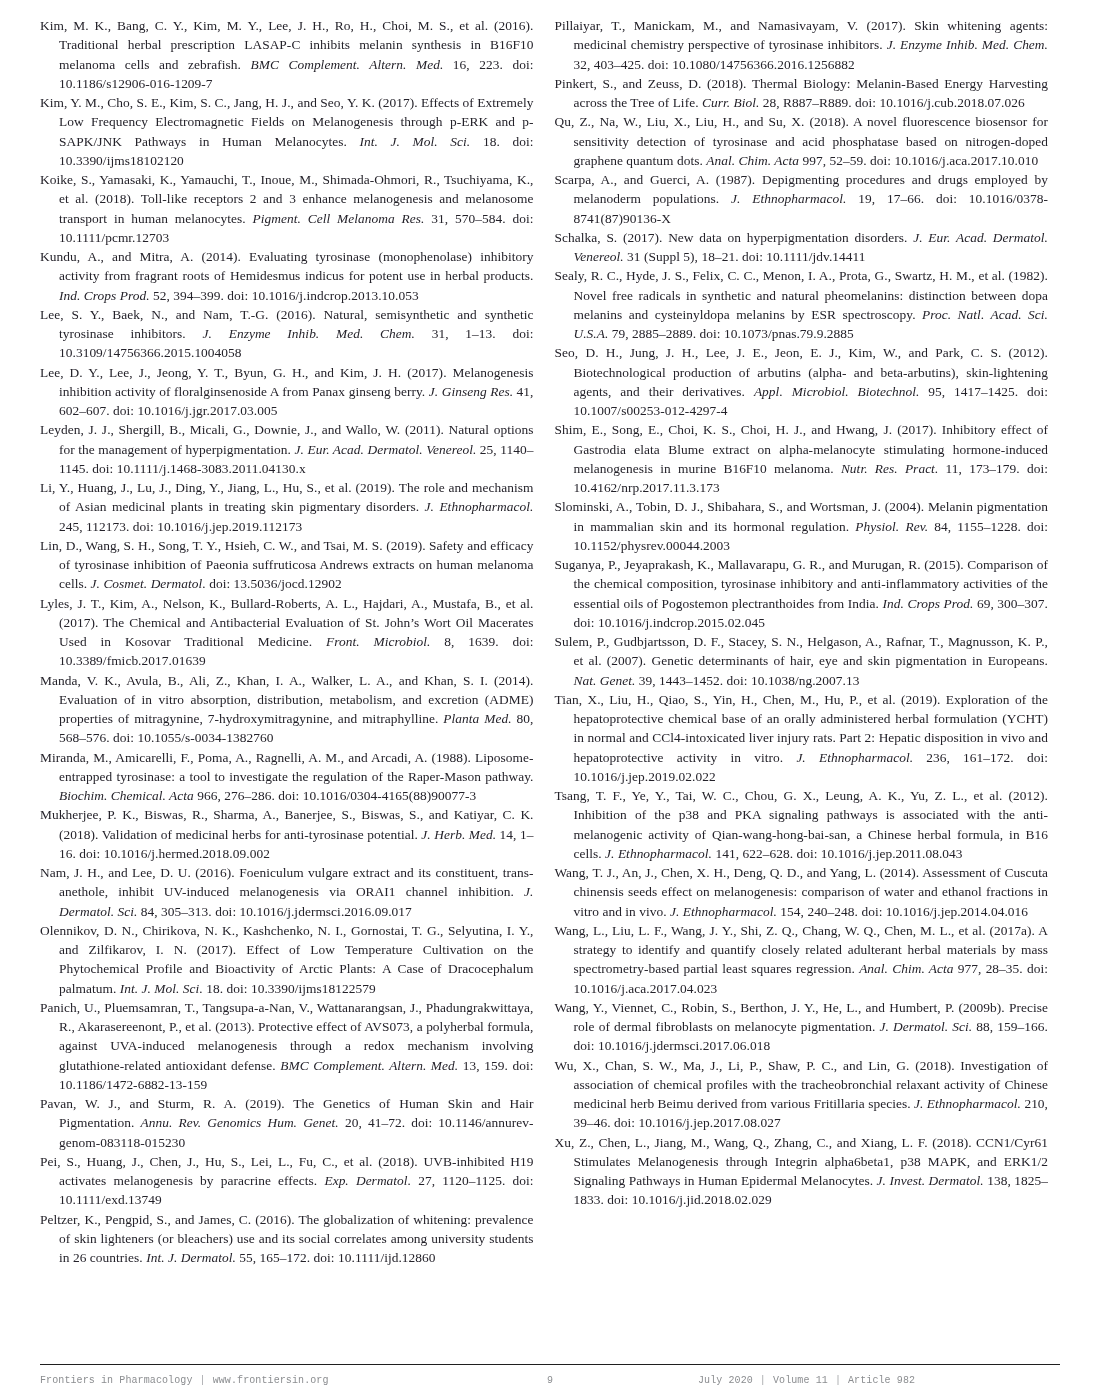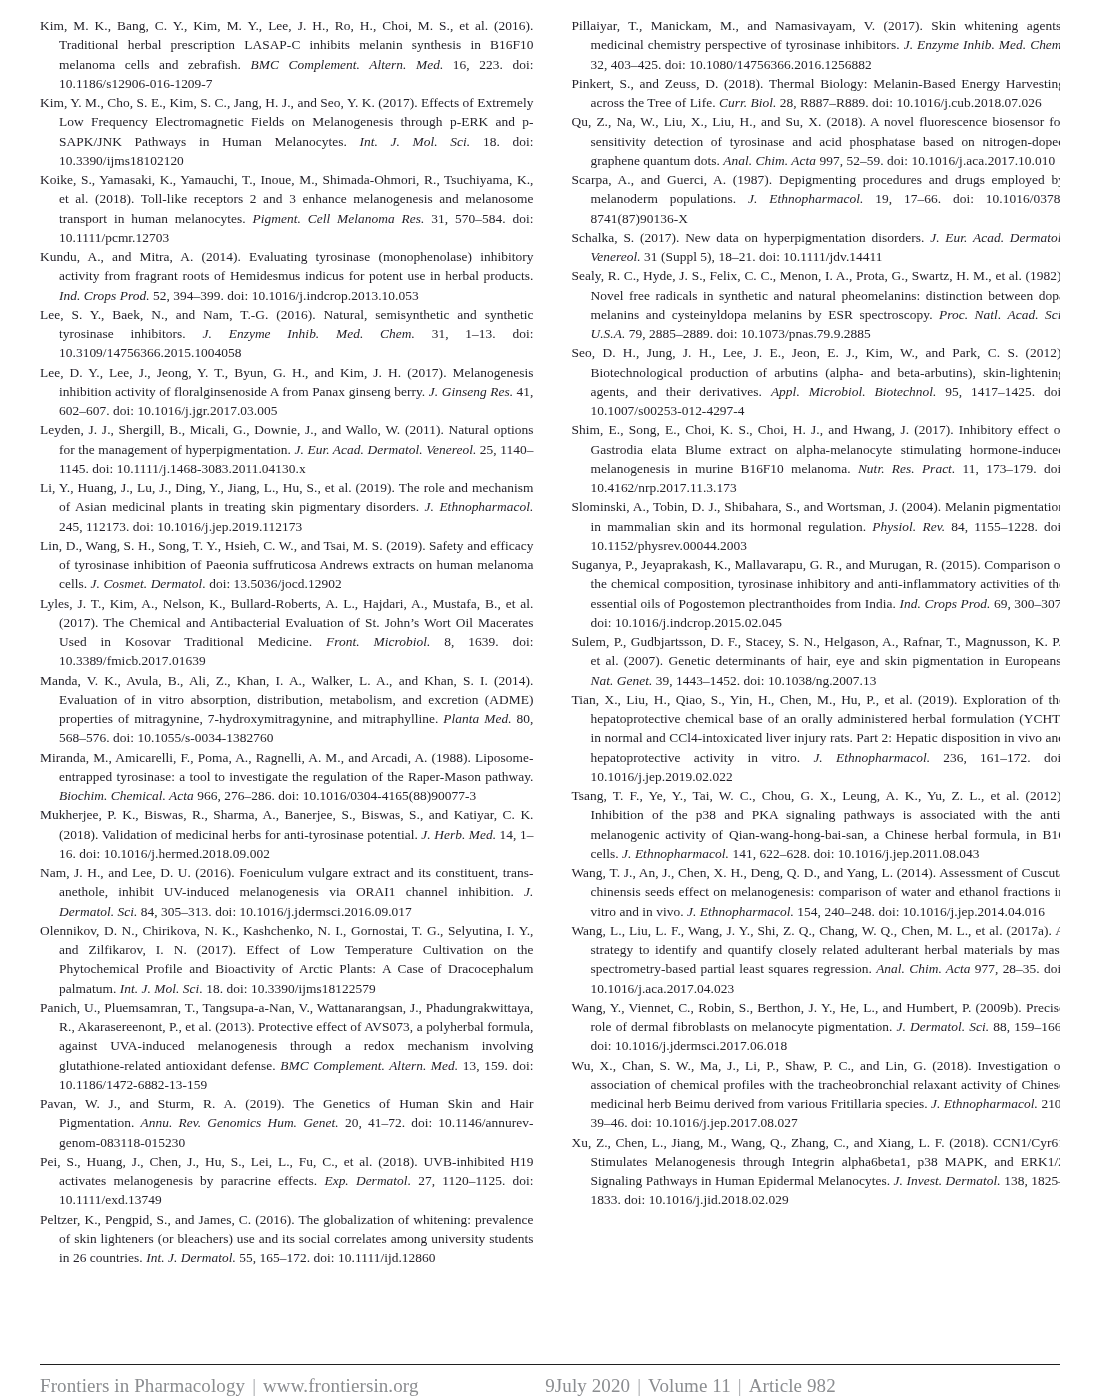--- a/index.html
+++ b/index.html
@@ -8,21 +8,21 @@
     background: #ffffff;
     position: relative;
     font-family: "Liberation Serif", serif;
     overflow: hidden;
   }
   .columns {
     position: absolute;
     left: 40px; top: 16px;
     width: 1020px; height: 1334px;
     display: flex;
-    gap: 38px;
+    gap: 21px;
     overflow: hidden;
   }
   .col {
     width: 493.5px;
     flex: 0 0 493.5px;
   }
   p.ref {
     margin: 0;
     padding-left: 19px;
     text-indent: -19px;
@@ -38,28 +38,28 @@
     left: 40px; top: 1364px;
     width: 1020px; height: 0;
     border-top: 1.6px solid #1f1f1f;
   }
   .footer {
     position: absolute;
     left: 40px; top: 1375px;
     width: 1020px;
     display: flex;
     align-items: baseline;
-    font-family: Liberation Serif, serif;
-    font-size: 19px;
+    font-family: Liberation Mono, monospace;
+    font-size: 10px;
     color: #8b8d90;
     letter-spacing: 0.1px;
   }
   .footer .left  { flex: 1; text-align: left; }
   .footer .center{ flex: 0 0 auto; text-align: center; }
-  .footer .right { flex: 1; text-align: left; }
+  .footer .right { flex: 1; text-align: center; }
   .footer .sep { color: #a6a8ab; padding: 0 7px; }
 </style>
 </head>
 <body>
 
 <div class="columns">
   <div class="col" id="col-left">
       <p class="ref"><span>Kim, M. K., Bang, C. Y., Kim, M. Y., Lee, J. H., Ro, H., Choi, M. S., et al. (2016). Traditional herbal prescription LASAP-C inhibits melanin synthesis in B16F10 melanoma cells and zebrafish. </span><i>BMC Complement. Altern. Med.</i><span> 16, 223. doi: 10.1186/s12906-016-1209-7</span></p>
       <p class="ref"><span>Kim, Y. M., Cho, S. E., Kim, S. C., Jang, H. J., and Seo, Y. K. (2017). Effects of Extremely Low Frequency Electromagnetic Fields on Melanogenesis through p-ERK and p-SAPK/JNK Pathways in Human Melanocytes. </span><i>Int. J. Mol. Sci.</i><span> 18. doi: 10.3390/ijms18102120</span></p>
       <p class="ref"><span>Koike, S., Yamasaki, K., Yamauchi, T., Inoue, M., Shimada-Ohmori, R., Tsuchiyama, K., et al. (2018). Toll-like receptors 2 and 3 enhance melanogenesis and melanosome transport in human melanocytes. </span><i>Pigment. Cell Melanoma Res.</i><span> 31, 570–584. doi: 10.1111/pcmr.12703</span></p>

